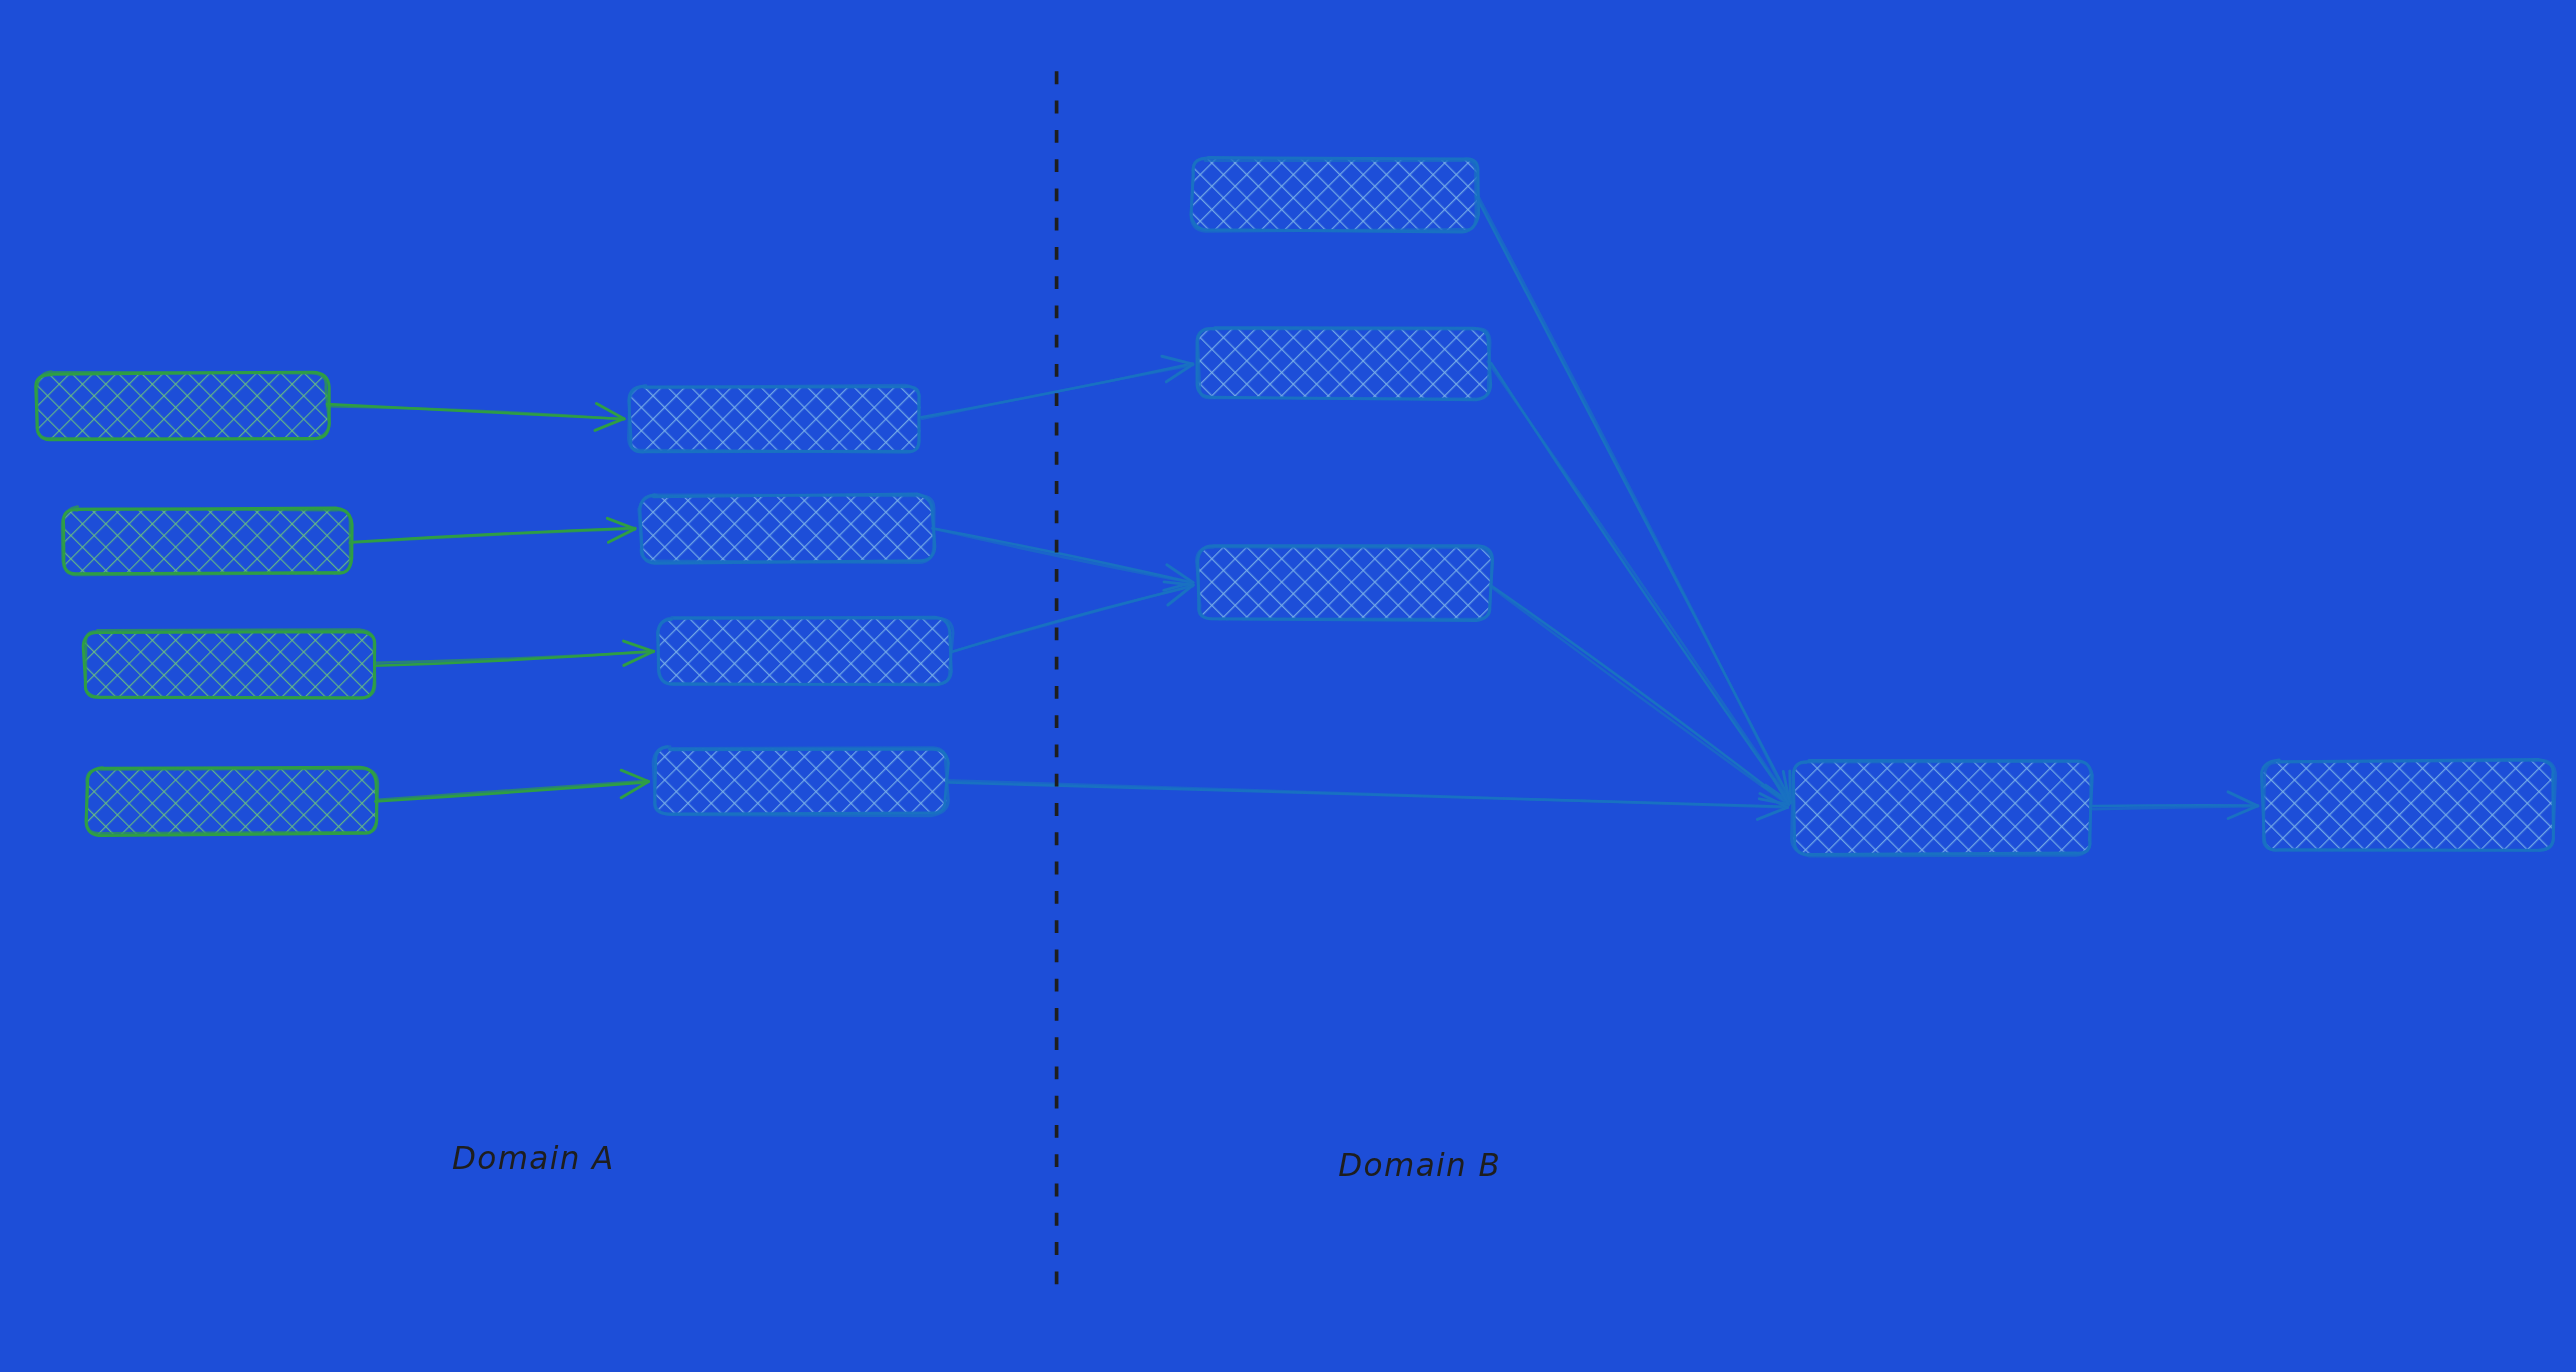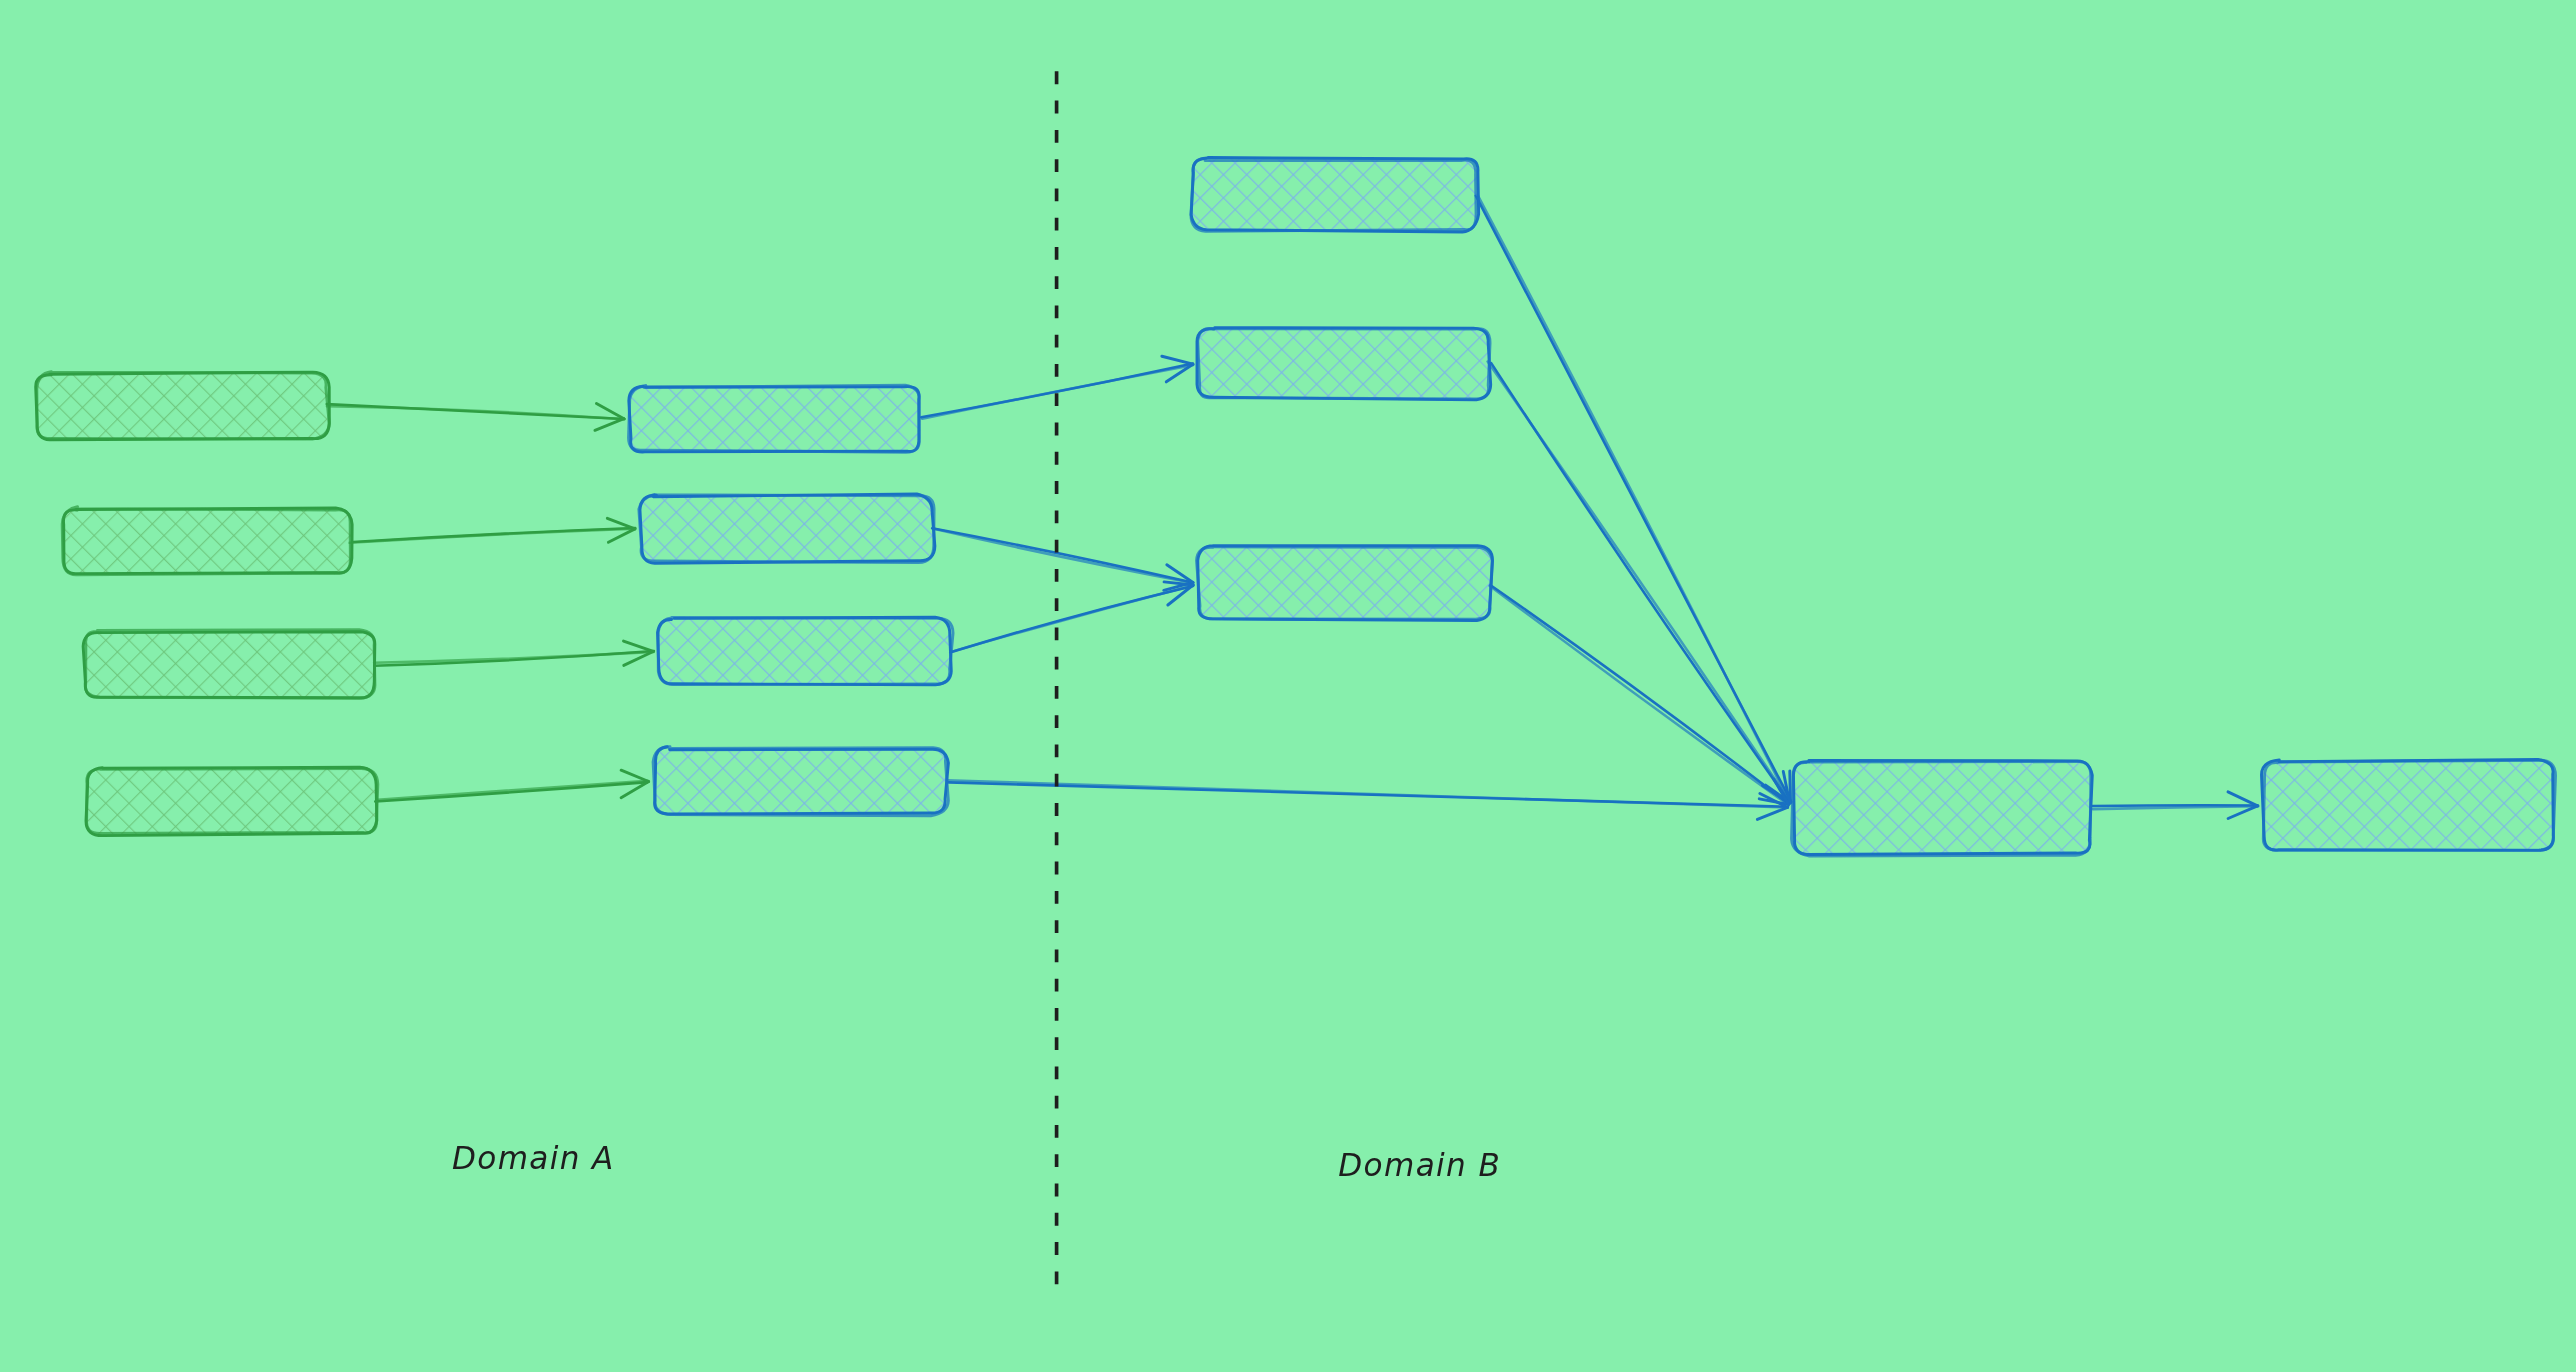--- a/index.html
+++ b/index.html
@@ -7,21 +7,21 @@
     padding: 0;
     background: #ffffff;
   }
   body {
     font-family: "DejaVu Sans", sans-serif;
   }
   #canvas-wrap {
     position: relative;
     width: 2576px;
     height: 1372px;
-    background: #86efac;
+    background: #1d4ed8;
     overflow: hidden;
   }
   #diagram-svg {
     position: absolute;
     left: 0;
     top: 0;
     width: 2576px;
     height: 1372px;
     display: block;
   }

